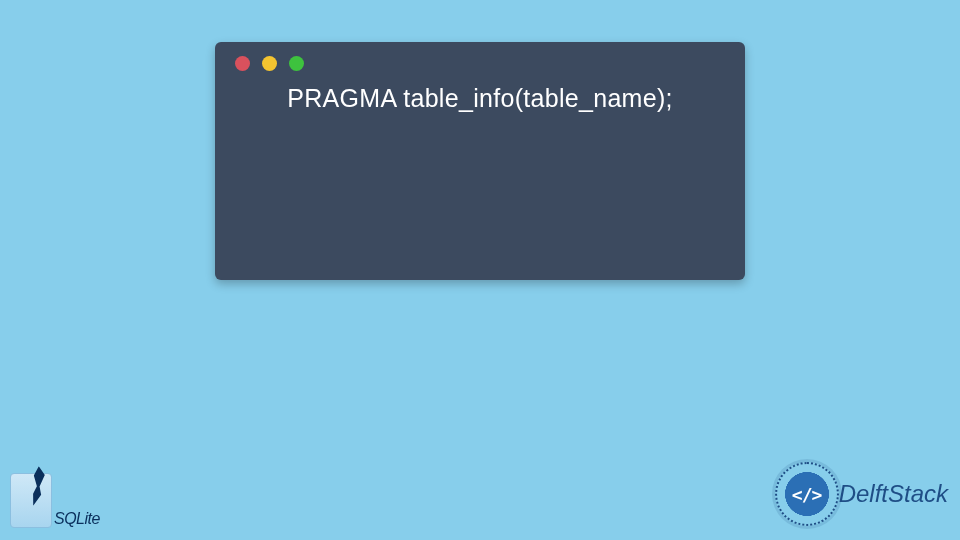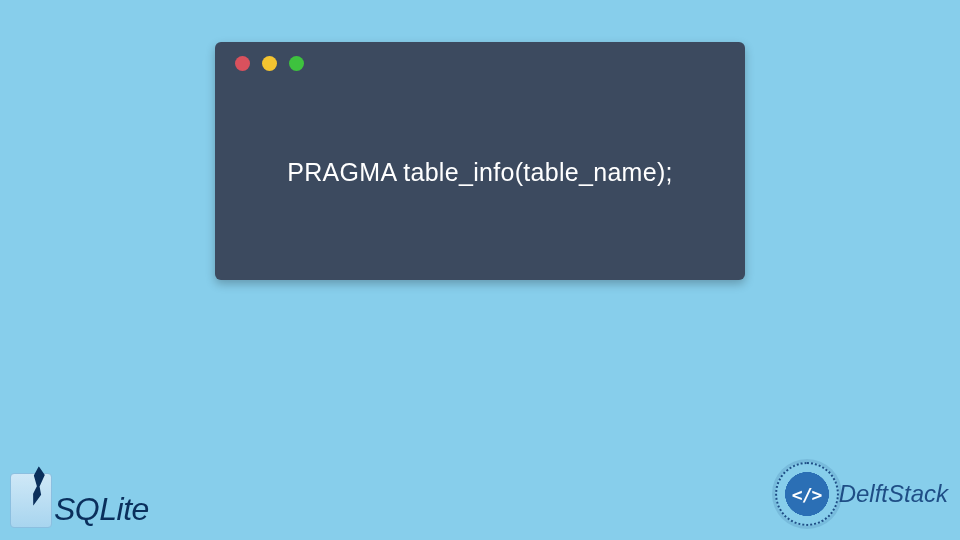--- a/index.html
+++ b/index.html
@@ -29,21 +29,21 @@
     .dot {
       width: 15px;
       height: 15px;
       border-radius: 50%;
     }
     .dot-red { background: #d9515d; }
     .dot-yellow { background: #f4c430; }
     .dot-green { background: #3ec23e; }
     .code-body {
       display: flex;
-      align-items: center;
+      align-items: flex-start;
       justify-content: center;
       height: calc(100% - 42px);
       padding: 0 20px 20px 20px;
     }
     .code-text {
       color: #ffffff;
       font-size: 25px;
       letter-spacing: 0.3px;
       text-align: center;
     }
@@ -68,21 +68,21 @@
       right: 6px;
       top: -8px;
       width: 18px;
       height: 40px;
       background: #0a2f5c;
       clip-path: polygon(50% 0%, 90% 20%, 70% 50%, 85% 70%, 50% 100%, 40% 70%, 55% 50%, 30% 25%);
       transform: rotate(8deg);
     }
     .sqlite-text {
       color: #0a2f5c;
-      font-size: 32px;
+      font-size: 16px;
       font-style: italic;
       font-weight: 500;
       letter-spacing: -0.5px;
     }
     .bottom-right-logo {
       position: absolute;
       right: 12px;
       bottom: 18px;
       display: flex;
       align-items: center;

